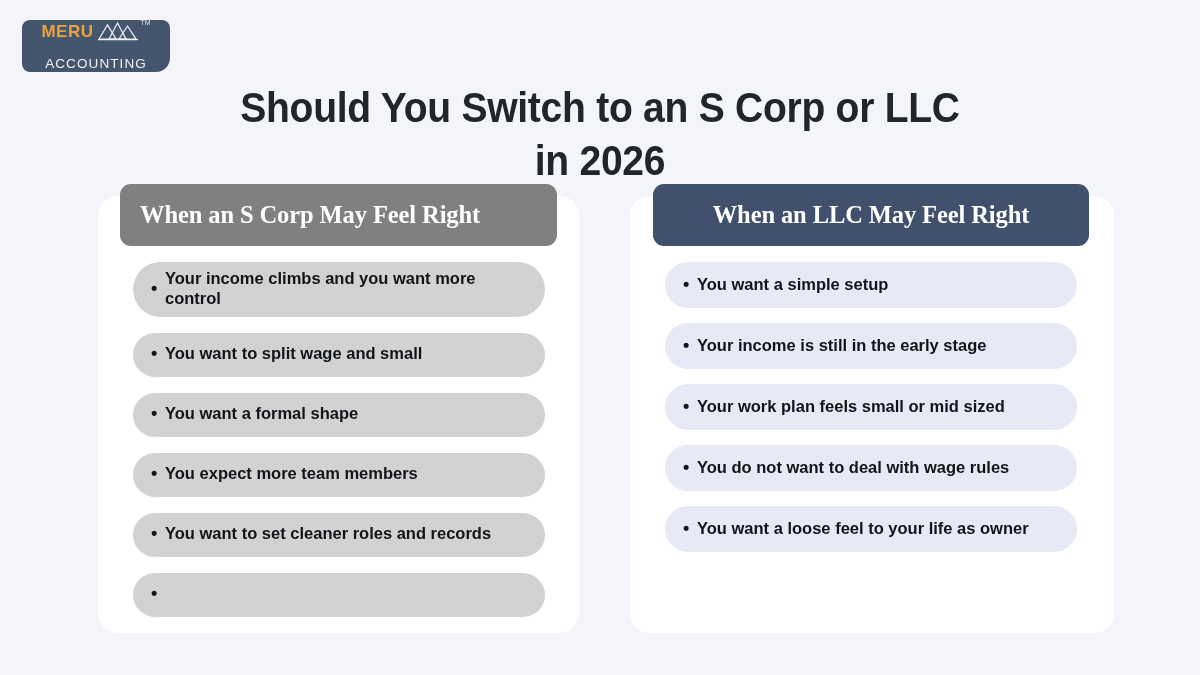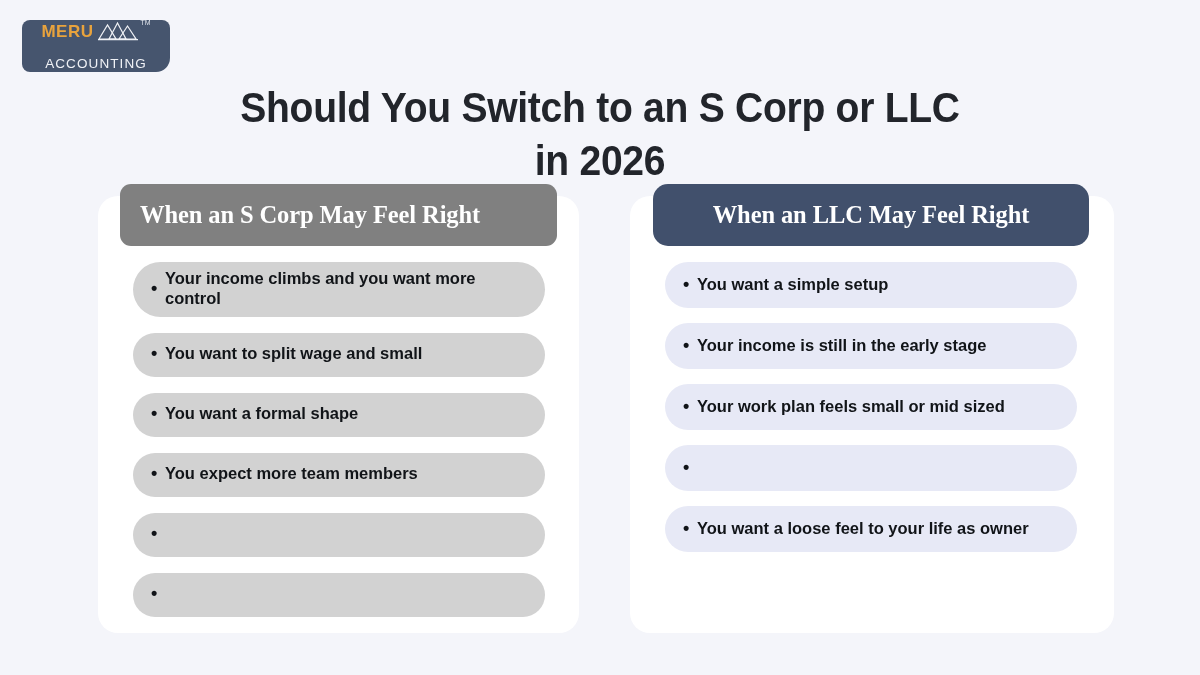--- a/index.html
+++ b/index.html
@@ -120,21 +120,20 @@
     left: 22px;
     width: 437px;
     background: #808080;
     justify-content: flex-start;
   }
   .card-right .card-header {
     left: 23px;
     width: 436px;
     background: #41506c;
     justify-content: center;
-    border-radius: 15px;
   }
 
   .pill-list {
     position: absolute;
     left: 0;
     top: 66px;
     width: 100%;
     box-sizing: border-box;
     padding: 0 35px;
   }
@@ -212,20 +211,21 @@
     <div class="pill">
       <span class="pill-bullet">•</span>
       <span class="pill-text">You want a formal shape</span>
     </div>
     <div class="pill">
       <span class="pill-bullet">•</span>
       <span class="pill-text">You expect more team members</span>
     </div>
     <div class="pill">
       <span class="pill-bullet">•</span>
+      <span class="pill-text">You want to set cleaner roles and records</span>
     </div>
     <div class="pill">
       <span class="pill-bullet">•</span>
     </div>
   </div>
 </section>
 
 <section class="card card-right">
   <div class="card-header">When an LLC May Feel Right</div>
   <div class="pill-list">
@@ -236,19 +236,20 @@
     <div class="pill">
       <span class="pill-bullet">•</span>
       <span class="pill-text">Your income is still in the early stage</span>
     </div>
     <div class="pill">
       <span class="pill-bullet">•</span>
       <span class="pill-text">Your work plan feels small or mid sized</span>
     </div>
     <div class="pill">
       <span class="pill-bullet">•</span>
+      <span class="pill-text">You do not want to deal with wage rules</span>
     </div>
     <div class="pill">
       <span class="pill-bullet">•</span>
       <span class="pill-text">You want a loose feel to your life as owner</span>
     </div>
   </div>
 </section>
 
 </body></html>

